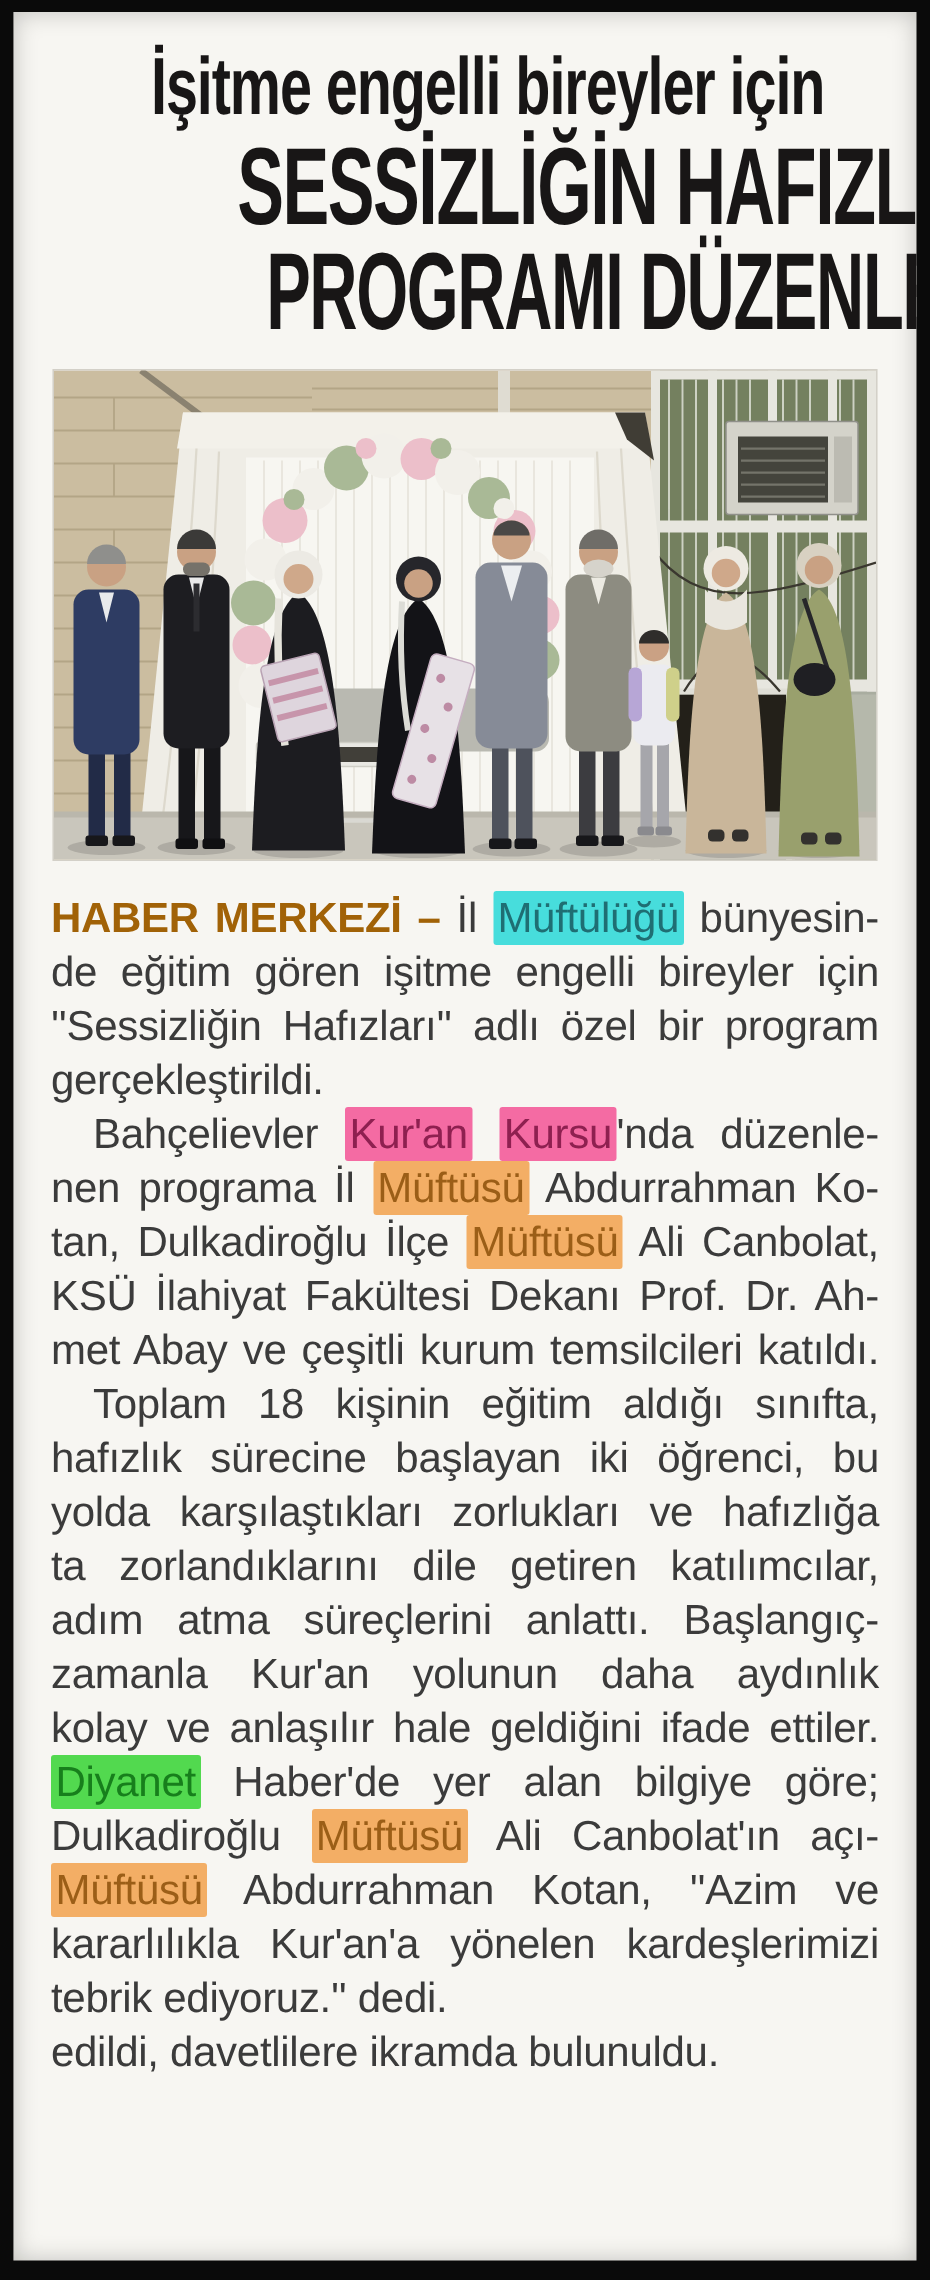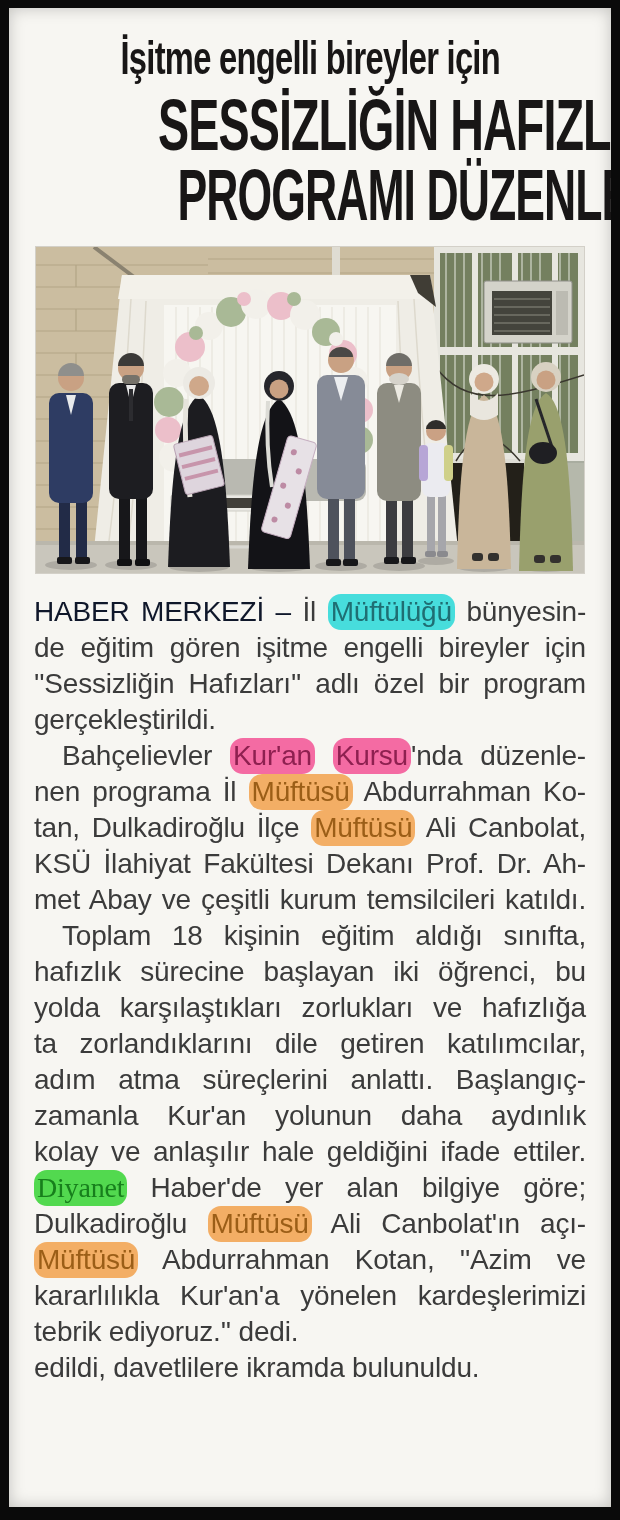--- a/index.html
+++ b/index.html
@@ -17,21 +17,21 @@
     width:100%; height:100%;
     background:#f7f6f2;
     box-shadow: inset 0 0 16px rgba(0,0,0,.22);
     overflow:hidden;
   }
 
   
   .headline { margin-top:18px; text-align:center; color:#181616; font-weight:bold; }
   .hline { white-space:nowrap; }
   .hline > span { display:inline-block; transform-origin:50% 50%; }
-  .hl1 { font-size:46px; line-height:64px; }
+  .hl1 { font-size:54px; line-height:64px; }
   .hl1 > span { transform:scaleX(.71); letter-spacing:-1px; }
   .hl2 { font-size:73px; line-height:70px; }
   .hl2 > span { transform:scaleX(.64); letter-spacing:-1.5px; }
   .hl3 { font-size:73px; line-height:70px; }
   .hl3 > span { transform:scaleX(.61); letter-spacing:-1.5px; }
 
   
   .photo {
     width:550px; height:328px;
     margin:16px auto 0;
@@ -42,26 +42,26 @@
 
   
   .article {
     width:552px; margin:20px auto 0;
     font-size:28px; line-height:36px;
     color:#3b3b3b; letter-spacing:-0.2px;
   }
   .line { text-align:justify; min-height:36px; }
   .line.just { text-align-last:justify; }
   .line.indent { padding-left:28px; }
-  .lead { font-weight:normal; color:#0f172a; }
-  .hl { padding:2px 3px 3px; border-radius:13px; }
+  .lead { font-weight:bold; color:#a16207; }
+  .hl { padding:2px 3px 3px; border-radius:2px; }
   .hl-cyan   { background:var(--hl-cyan-bg);   color:var(--hl-cyan-text); }
   .hl-pink   { background:var(--hl-pink-bg);   color:var(--hl-pink-text); }
   .hl-orange { background:var(--hl-orange-bg); color:var(--hl-orange-text); }
-  .hl-green  { background:var(--hl-green-bg);  color:var(--hl-green-text);font-family:Liberation Serif, serif; }
+  .hl-green  { background:var(--hl-green-bg);  color:var(--hl-green-text); }
 </style>
 </head>
 <body>
 
 <div class="page">
   <div class="inner">
 
     <div class="headline">
       <div class="hline hl1"><span>İşitme engelli bireyler için</span></div>
       <div class="hline hl2"><span>SESSİZLİĞİN HAFIZLARI</span></div>

